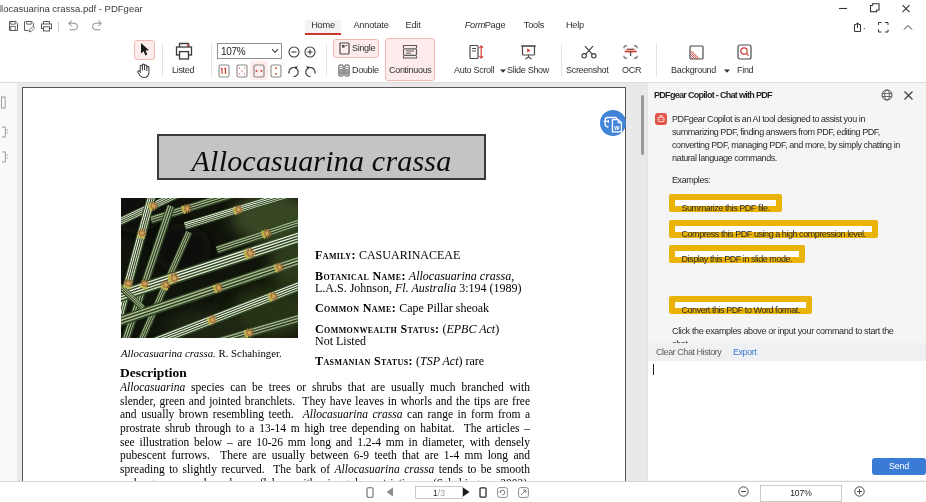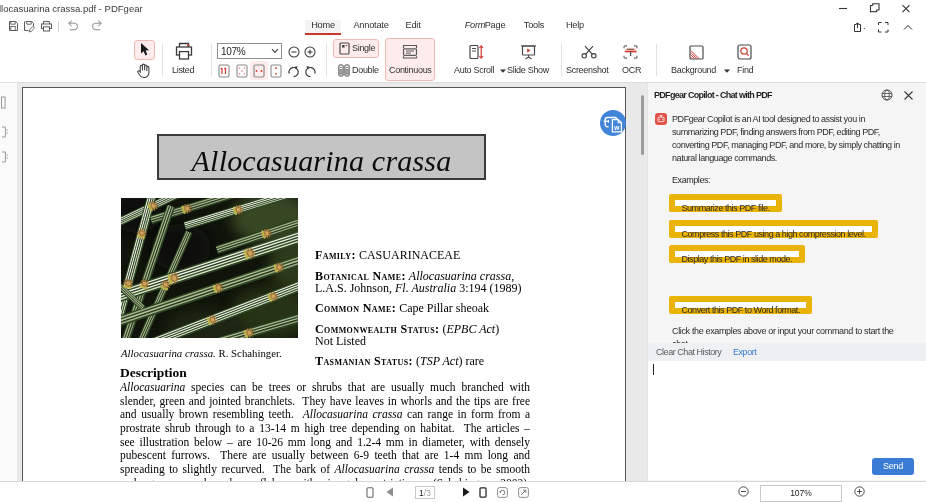--- a/index.html
+++ b/index.html
@@ -739,29 +739,29 @@
   <div class="abs chatbtn" style="left:669px;top:245px;">Display this PDF in slide mode.</div>
   <div class="abs chatbtn" style="left:669px;top:296px;">Convert this PDF to Word format.</div>
   <div class="abs" style="left:672px;top:325px;width:250px;font-size:9px;letter-spacing:-0.35px;line-height:13px;color:#2b2b2b;white-space:nowrap;">Click the examples above or input your command to start the<br>chat.</div>
 
   <div class="abs" style="left:648px;top:343px;width:278px;height:18px;background:#eef0f1;"></div>
   <div class="abs" style="left:656px;top:347px;font-size:9px;letter-spacing:-0.45px;color:#5c5c5c;">Clear Chat History</div>
   <div class="abs" style="left:733px;top:347px;font-size:9px;letter-spacing:-0.45px;color:#3a7bd5;">Export</div>
 
   <div class="abs" style="left:648px;top:361px;width:278px;height:119px;background:#fff;"></div>
   <div class="abs" style="left:653px;top:364px;width:1px;height:11px;background:#222;"></div>
-  <div class="abs" style="left:872px;top:458px;width:42px;height:17px;background:#3a7bd5;border-radius:3px;color:#fff;font-size:9px;letter-spacing:-0.3px;text-align:center;line-height:17px;">Send</div>
+  <div class="abs" style="left:872px;top:458px;width:54px;height:17px;background:#3a7bd5;border-radius:3px;color:#fff;font-size:9px;letter-spacing:-0.3px;text-align:center;line-height:17px;">Send</div>
   <div id="statusbar"></div>
   <svg class="abs" style="left:366px;top:487px" width="8" height="11" viewBox="0 0 8 11">
     <rect x="1" y="0.8" width="6" height="9.4" rx="1" fill="none" stroke="#6a6a6a" stroke-width="1.1"></rect>
   </svg>
   <svg class="abs" style="left:385px;top:487px" width="9" height="10" viewBox="0 0 9 10">
       <path d="M8 0.5 L1.5 5 L8 9.5 Z" fill="#8c8c8c"></path>
     </svg>
-  <div class="abs" style="left:415px;top:486px;width:20px;height:13px;border:1px solid #c9c9c9;background:#fff;font-size:8.5px;text-align:center;line-height:12px;color:#222;">1<span style="color:#9a9a9a;">/3</span></div>
+  <div class="abs" style="left:415px;top:486px;width:48px;height:13px;border:1px solid #c9c9c9;background:#fff;font-size:8.5px;text-align:center;line-height:12px;color:#222;">1<span style="color:#9a9a9a;">/3</span></div>
   <svg class="abs" style="left:462px;top:487px" width="9" height="10" viewBox="0 0 9 10">
       <path d="M1 0.5 L7.5 5 L1 9.5 Z" fill="#1a1a1a"></path>
     </svg>
   <svg class="abs" style="left:479px;top:487px" width="8" height="11" viewBox="0 0 8 11">
     <rect x="1" y="0.8" width="6" height="9.4" rx="1" fill="none" stroke="#2a2a2a" stroke-width="1.3"></rect>
   </svg>
   <svg class="abs" style="left:497px;top:487px" width="11" height="11" viewBox="0 0 11 11">
     <rect x="0.6" y="0.6" width="9.8" height="9.8" rx="2" fill="none" stroke="#8c8c8c" stroke-width="1"></rect>
     <path d="M3.2 5.5 a2.3 2.3 0 1 1 2.3 2.3 M3.2 5.5 l-0.9 -1 M3.2 5.5 l1.1 -0.6" fill="none" stroke="#6a6a6a" stroke-width="0.9"></path>
   </svg>

